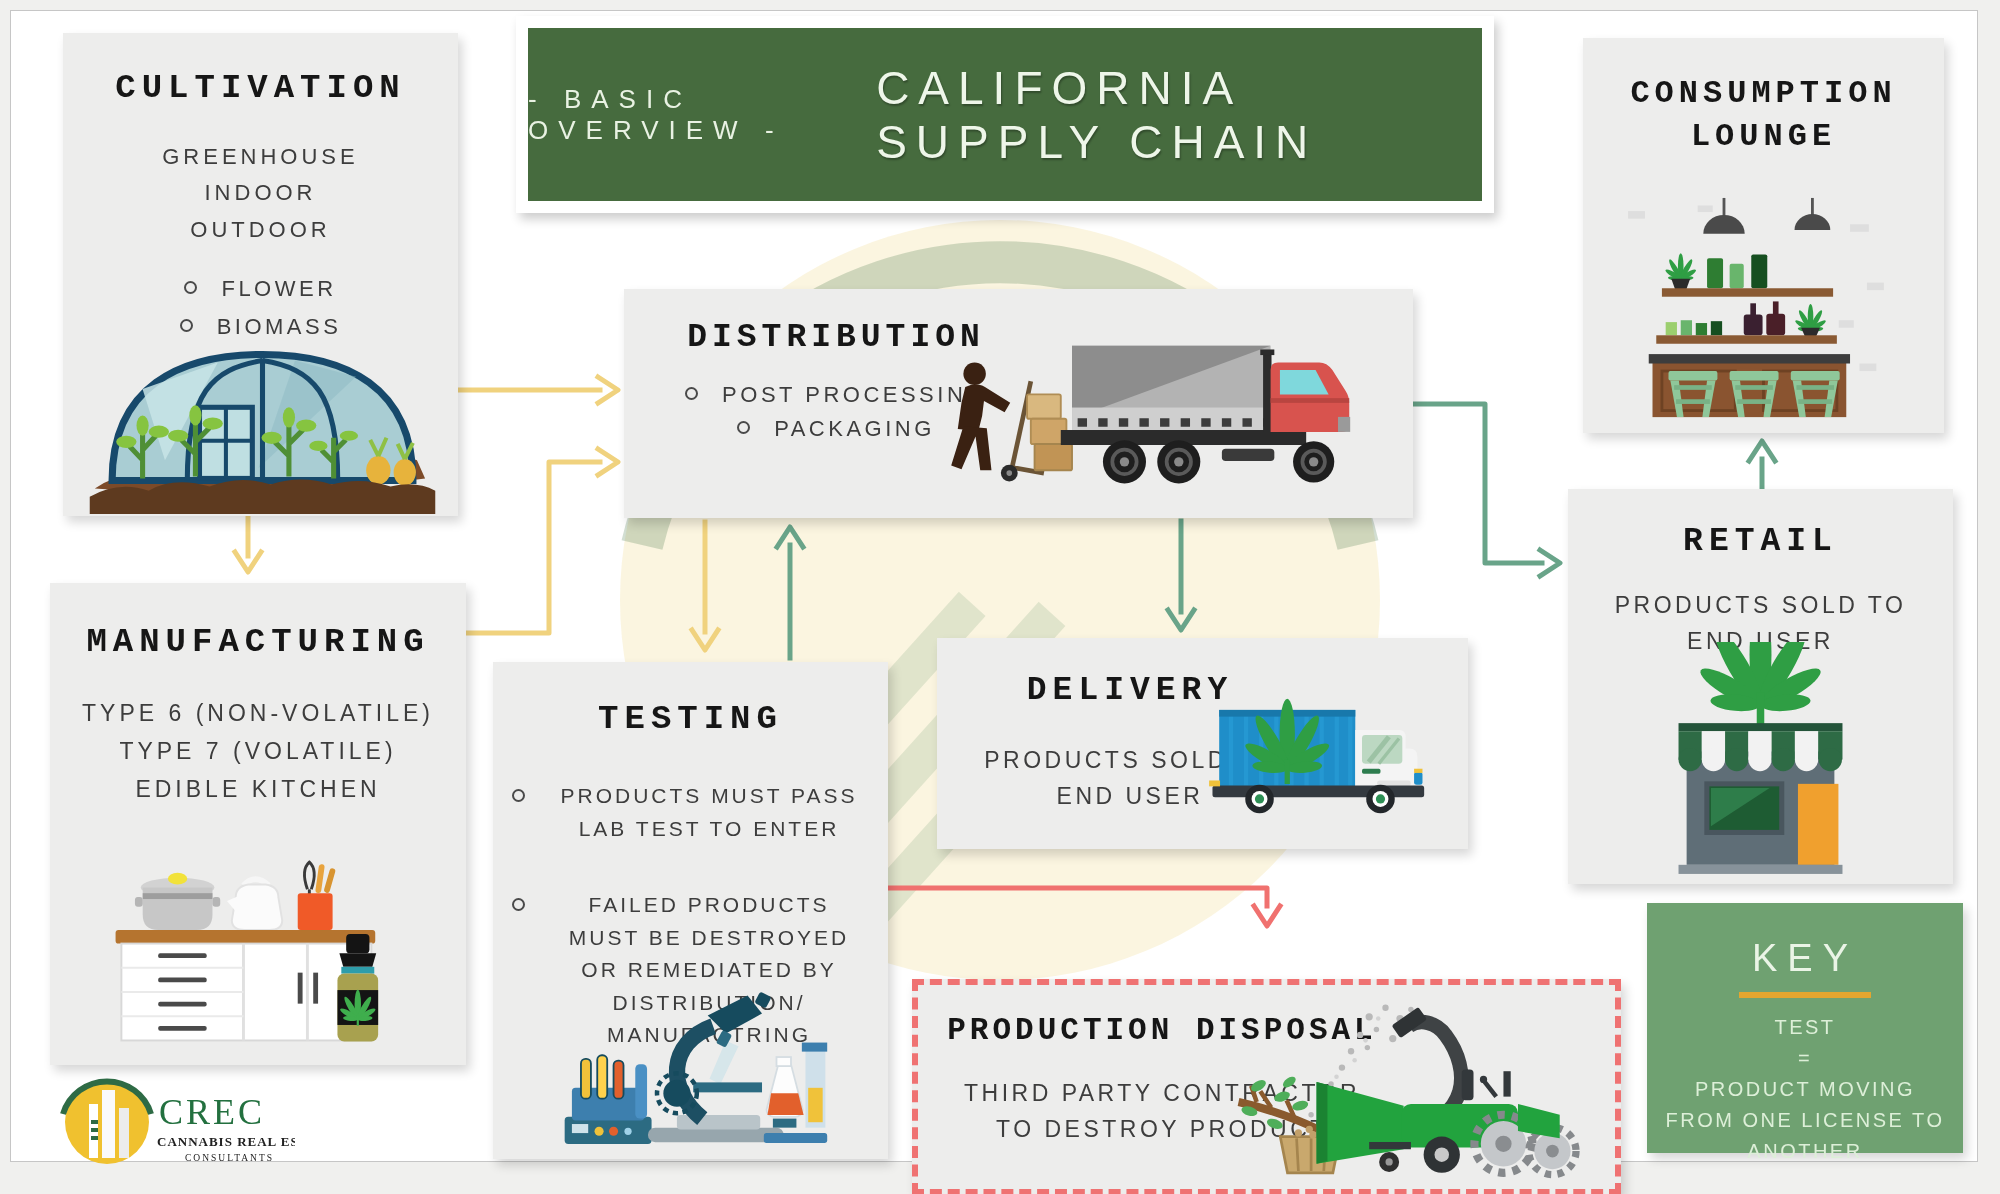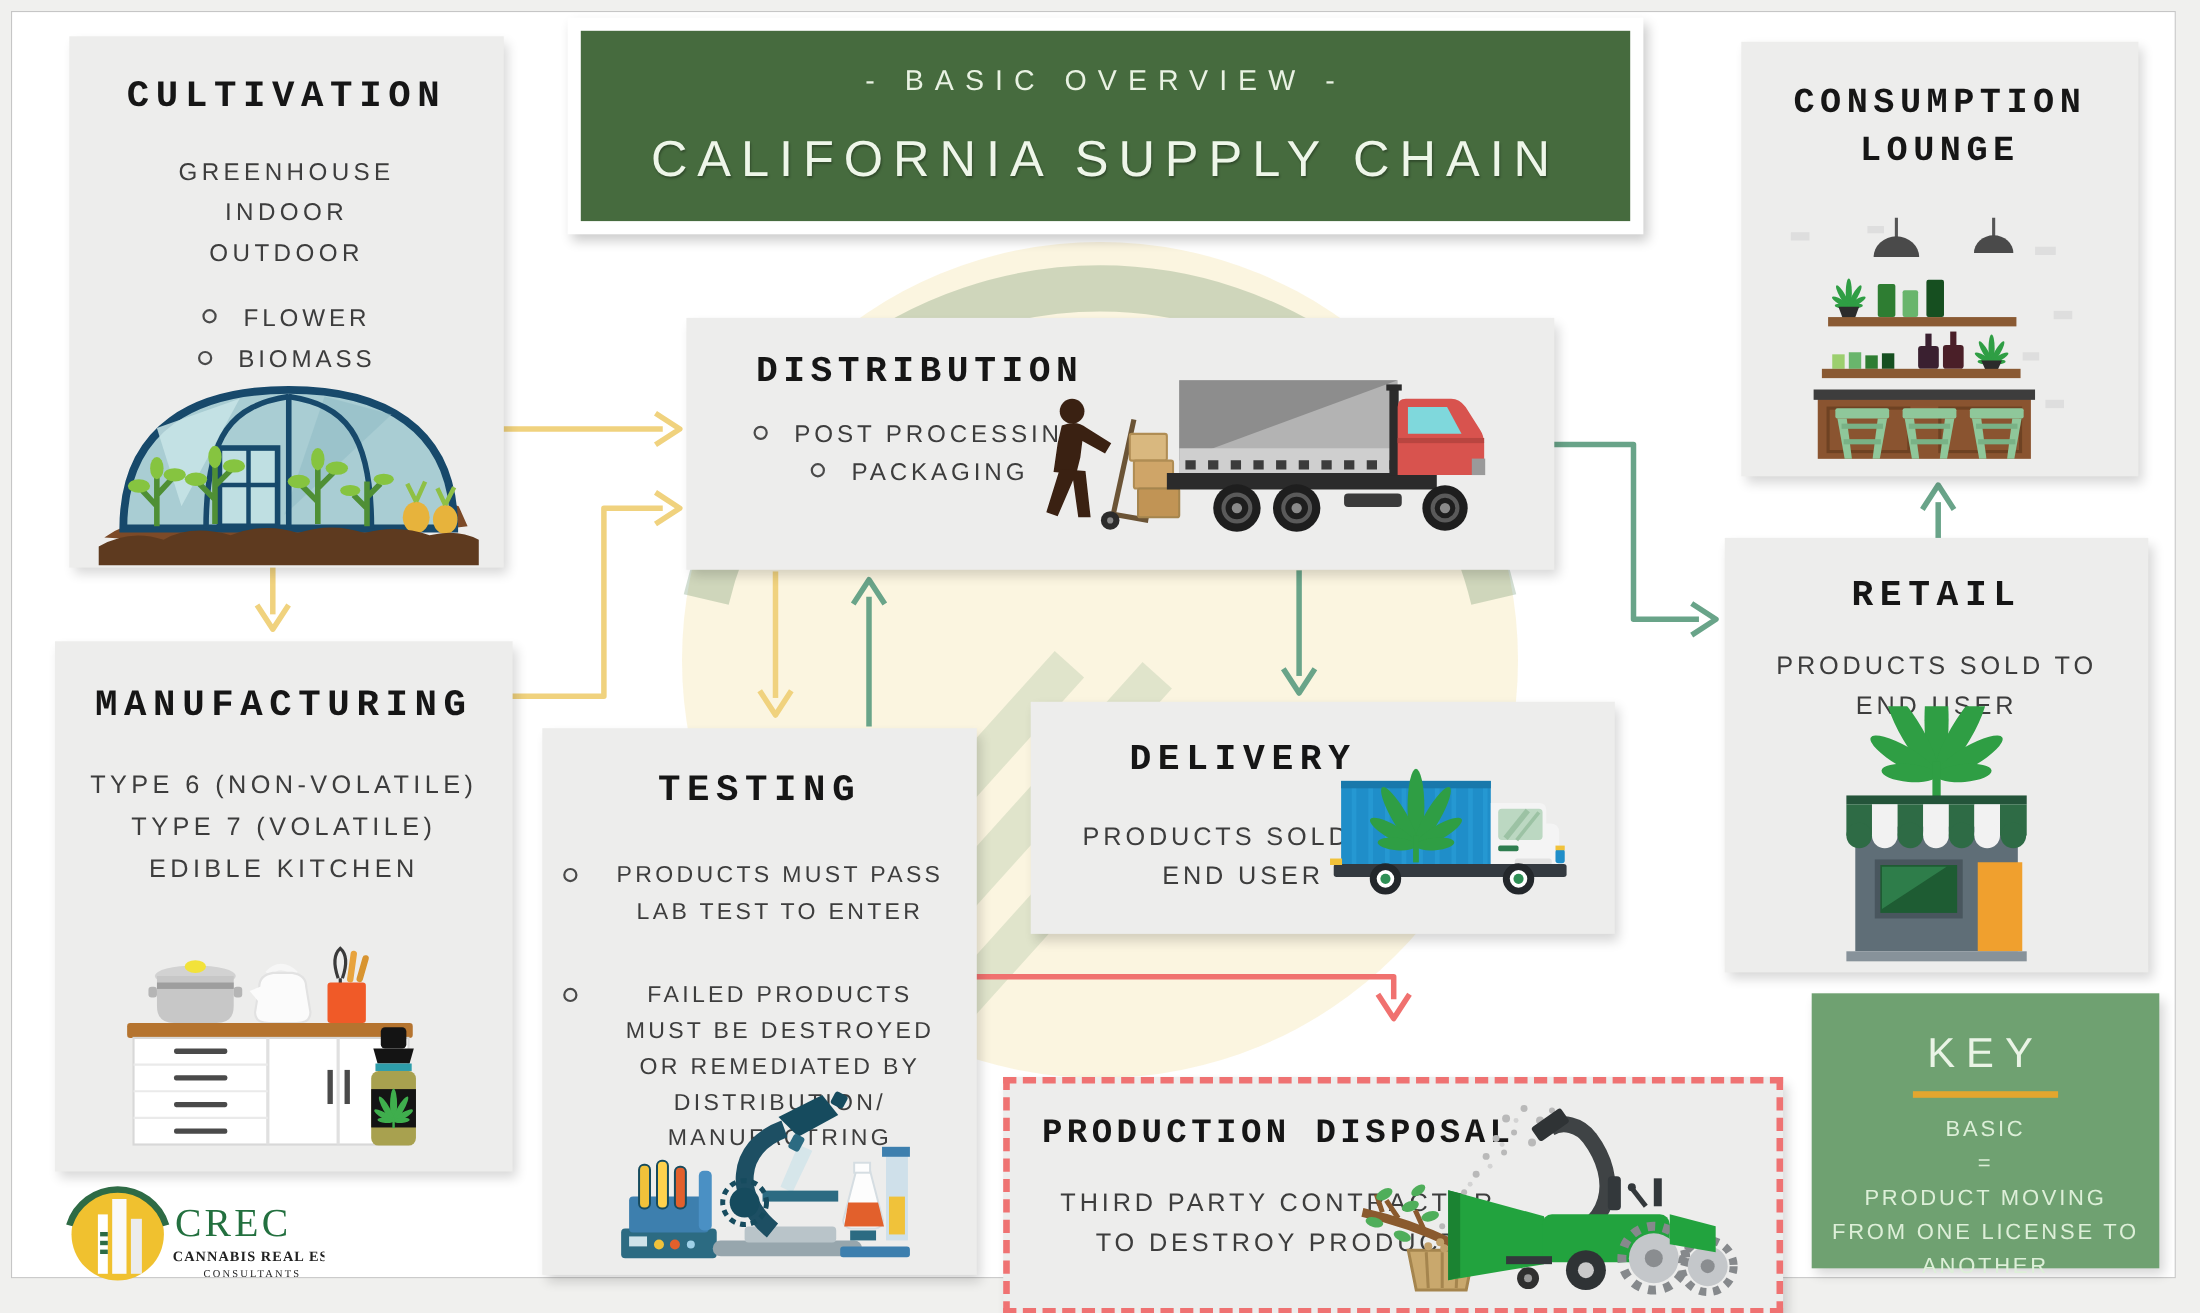--- a/index.html
+++ b/index.html
@@ -11,21 +11,21 @@
   .node{position:absolute;background:#ededec;box-shadow:4px 6px 10px rgba(0,0,0,.16);z-index:4}
   .title{font-family:Liberation Mono, monospace;font-weight:600;letter-spacing:6px;color:#161616;text-align:center;margin:0}
   .btxt{letter-spacing:3.5px;color:#3d3d3d;line-height:1.55;text-align:center}
   .ring{display:inline-block;flex:0 0 auto;width:9px;height:9px;border:2px solid #4a4a4a;border-radius:50%;margin-top:9px}
   .brow{display:flex;justify-content:center;align-items:flex-start;gap:24px}
   .illus{position:absolute}
   .illus svg{width:100%;height:100%}
 
   
   .banner{position:absolute;left:516px;top:16px;width:978px;height:197px;background:#fff;box-shadow:4px 6px 10px rgba(0,0,0,.2);z-index:4;box-sizing:border-box;padding:12px}
-  .banner-inner{width:100%;height:100%;background:#466b3e;display:flex;flex-direction:column;align-items:center;justify-content:center;gap:28px}
+  .banner-inner{width:100%;height:100%;background:#466b3e;display:flex;flex-direction:row;align-items:center;justify-content:center;gap:28px}
   .banner-sub{font-size:26px;letter-spacing:10px;color:#e9f2e3}
   .banner-title{font-size:46px;letter-spacing:9px;color:#eef6e9;text-shadow:1px 2px 2px rgba(0,0,0,.3)}
 
   
   #cultivation{left:63px;top:33px;width:395px;height:483px}
   #cultivation .title{margin-top:36px;font-size:34px}
   #cultivation .types{margin-top:32px;font-size:23px;letter-spacing:4px;line-height:1.65}
   #cultivation .bullets{margin-top:24px}
   #cultivation .brow{margin-bottom:4px}
   #cultivation .btxt{font-size:22px}
@@ -604,21 +604,21 @@
           <circle cx="352" cy="172" r="7" fill="#8a8d90"></circle>
         <polygon points="314,120 360,132 360,158 314,150" fill="#22a33e"></polygon>
       </svg>
     </div>
   </section>
 
   <aside class="node" id="key">
     <div class="key-title">KEY</div>
     <div class="key-rule"></div>
     <div class="key-text">
-      <div>BASIC</div>
+      <div>TEST</div>
       <div>=</div>
       <div>PRODUCT MOVING FROM ONE LICENSE TO ANOTHER</div>
     </div>
   </aside>
 
   <div id="logo">
     <svg viewBox="0 0 240 105">
       <circle cx="52" cy="56" r="42" fill="#f0c12f"></circle>
       <path d="M8,48 A46,46 0 0 1 96,48" stroke="#2e6b45" stroke-width="6" fill="none"></path>
       <rect x="34" y="38" width="9" height="54" fill="#ffffff"></rect>

